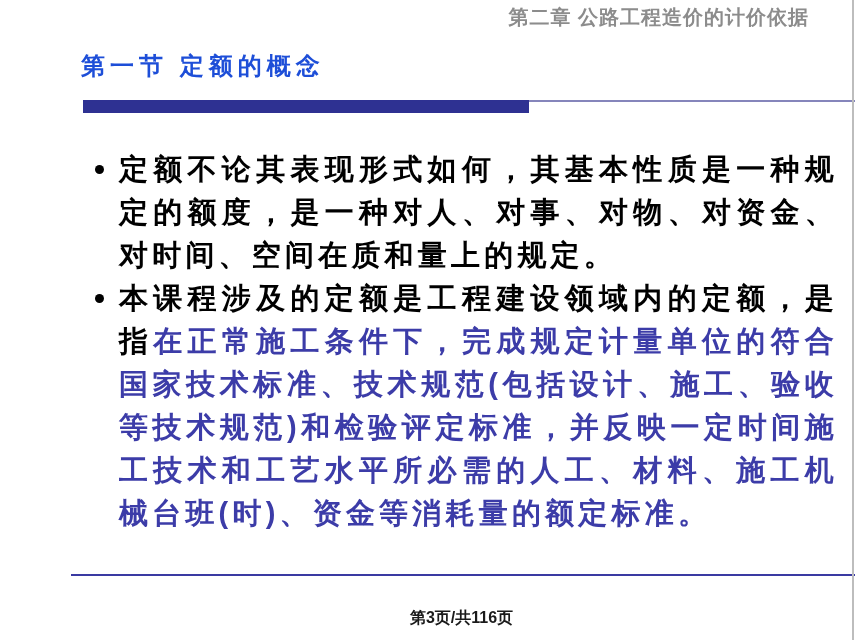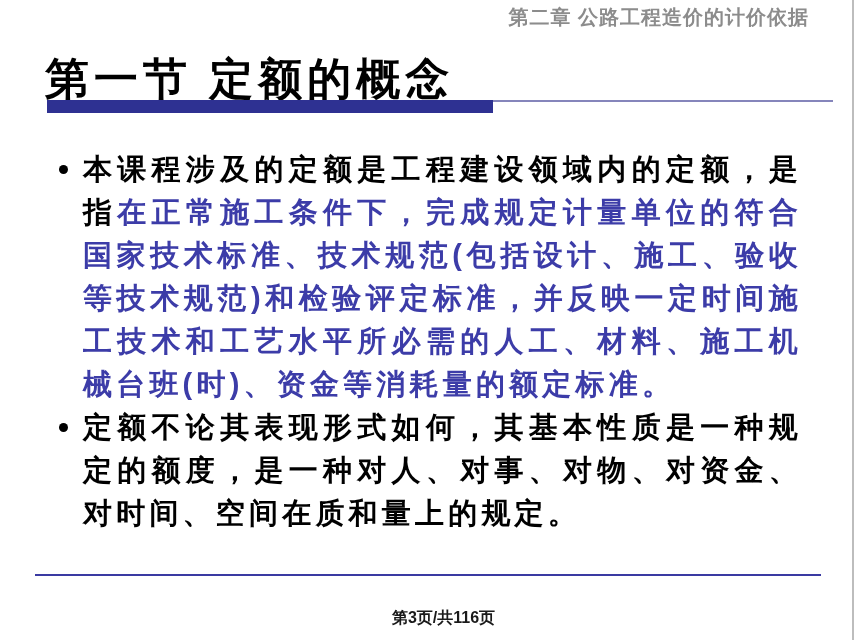--- a/index.html
+++ b/index.html
@@ -11,39 +11,40 @@
     width: 855px;
     height: 640px;
     position: relative;
     overflow: hidden;
     font-family: "Liberation Sans", sans-serif;
   }
   .slide {
     position: absolute;
     inset: 0;
     background: #ffffff;
+    margin-left: 36px;
   }
   .chapter-header {
     position: absolute;
     top: 4px;
     right: 46px;
     font-size: 20px;
     font-weight: bold;
     letter-spacing: 1px;
     color: var(--header-text, #8C8C8C);
     white-space: nowrap;
   }
   .slide-title {
     position: absolute;
     left: 45px;
     top: 50px;
-    font-size: 44px;
+    font-size: 24px;
     font-weight: 600;
     letter-spacing: 5px;
-    color: #000000;
+    color: #1d4ed8;
     white-space: nowrap;
   }
   .title-rule-thin {
     position: absolute;
     left: 47px;
     top: 100px;
     width: 786px;
     height: 2px;
     background: var(--thin-rule, #8585BB);
   }
@@ -121,26 +122,26 @@
   <div class="slide-title">第一节 定额的概念</div>
 
   <div class="title-rule-thin"></div>
 
   <div class="title-accent-bar"></div>
 
   <div class="content">
 
     <div class="bullet-item">
       <span class="bullet-dot"></span>
-      <span>本课程涉及的定额是工程建设领域内的定额，是指</span><span class="emphasis">在正常施工条件下，完成规定计量单位的符合国家技术标准、技术规范(包括设计、施工、验收等技术规范)和检验评定标准，并反映一定时间施工技术和工艺水平所必需的人工、材料、施工机械台班(时)、资金等消耗量的额定标准。</span>
+      <span>定额不论其表现形式如何，其基本性质是一种规定的额度，是一种对人、对事、对物、对资金、对时间、空间在质和量上的规定。</span>
     </div>
 
     <div class="bullet-item">
       <span class="bullet-dot"></span>
-      <span>定额不论其表现形式如何，其基本性质是一种规定的额度，是一种对人、对事、对物、对资金、对时间、空间在质和量上的规定。</span>
+      <span>本课程涉及的定额是工程建设领域内的定额，是指</span><span class="emphasis">在正常施工条件下，完成规定计量单位的符合国家技术标准、技术规范(包括设计、施工、验收等技术规范)和检验评定标准，并反映一定时间施工技术和工艺水平所必需的人工、材料、施工机械台班(时)、资金等消耗量的额定标准。</span>
     </div>
 
   </div>
 
   <div class="footer-rule"></div>
 
   <div class="page-number">第3页/共116页</div>
 
   <div class="right-edge-border"></div>
 

